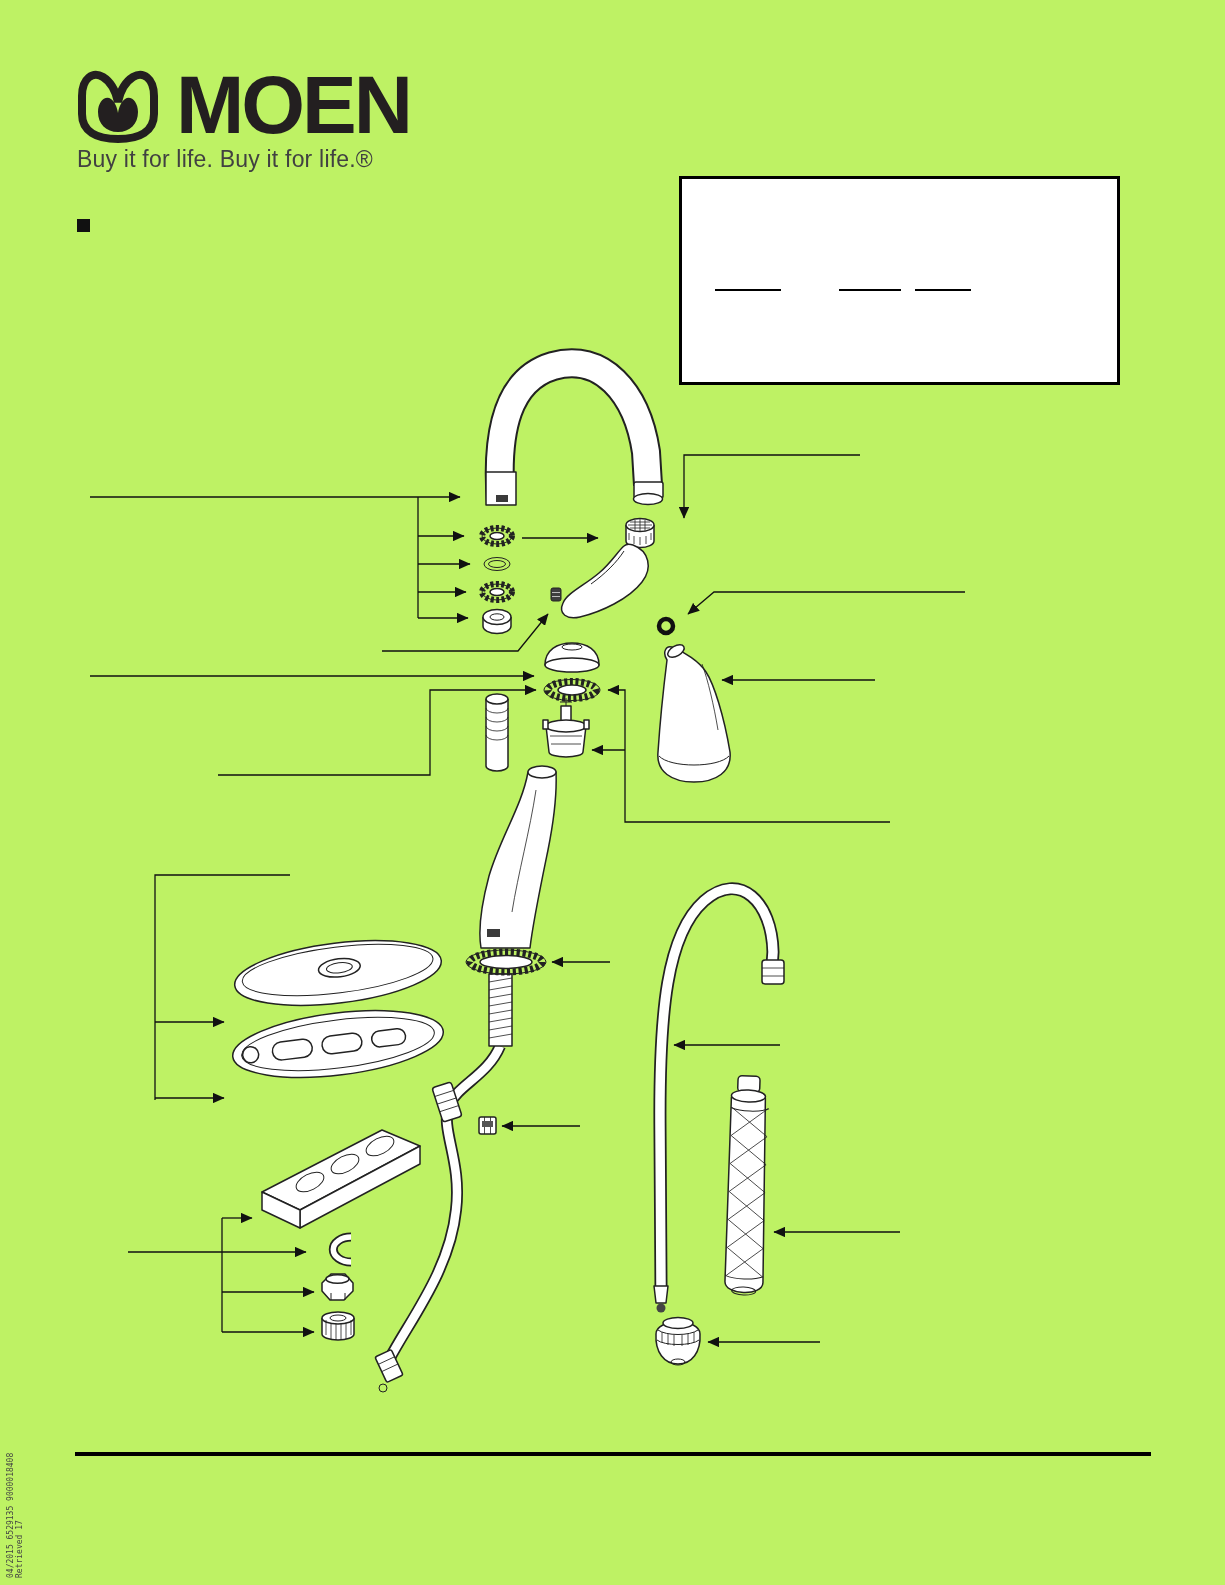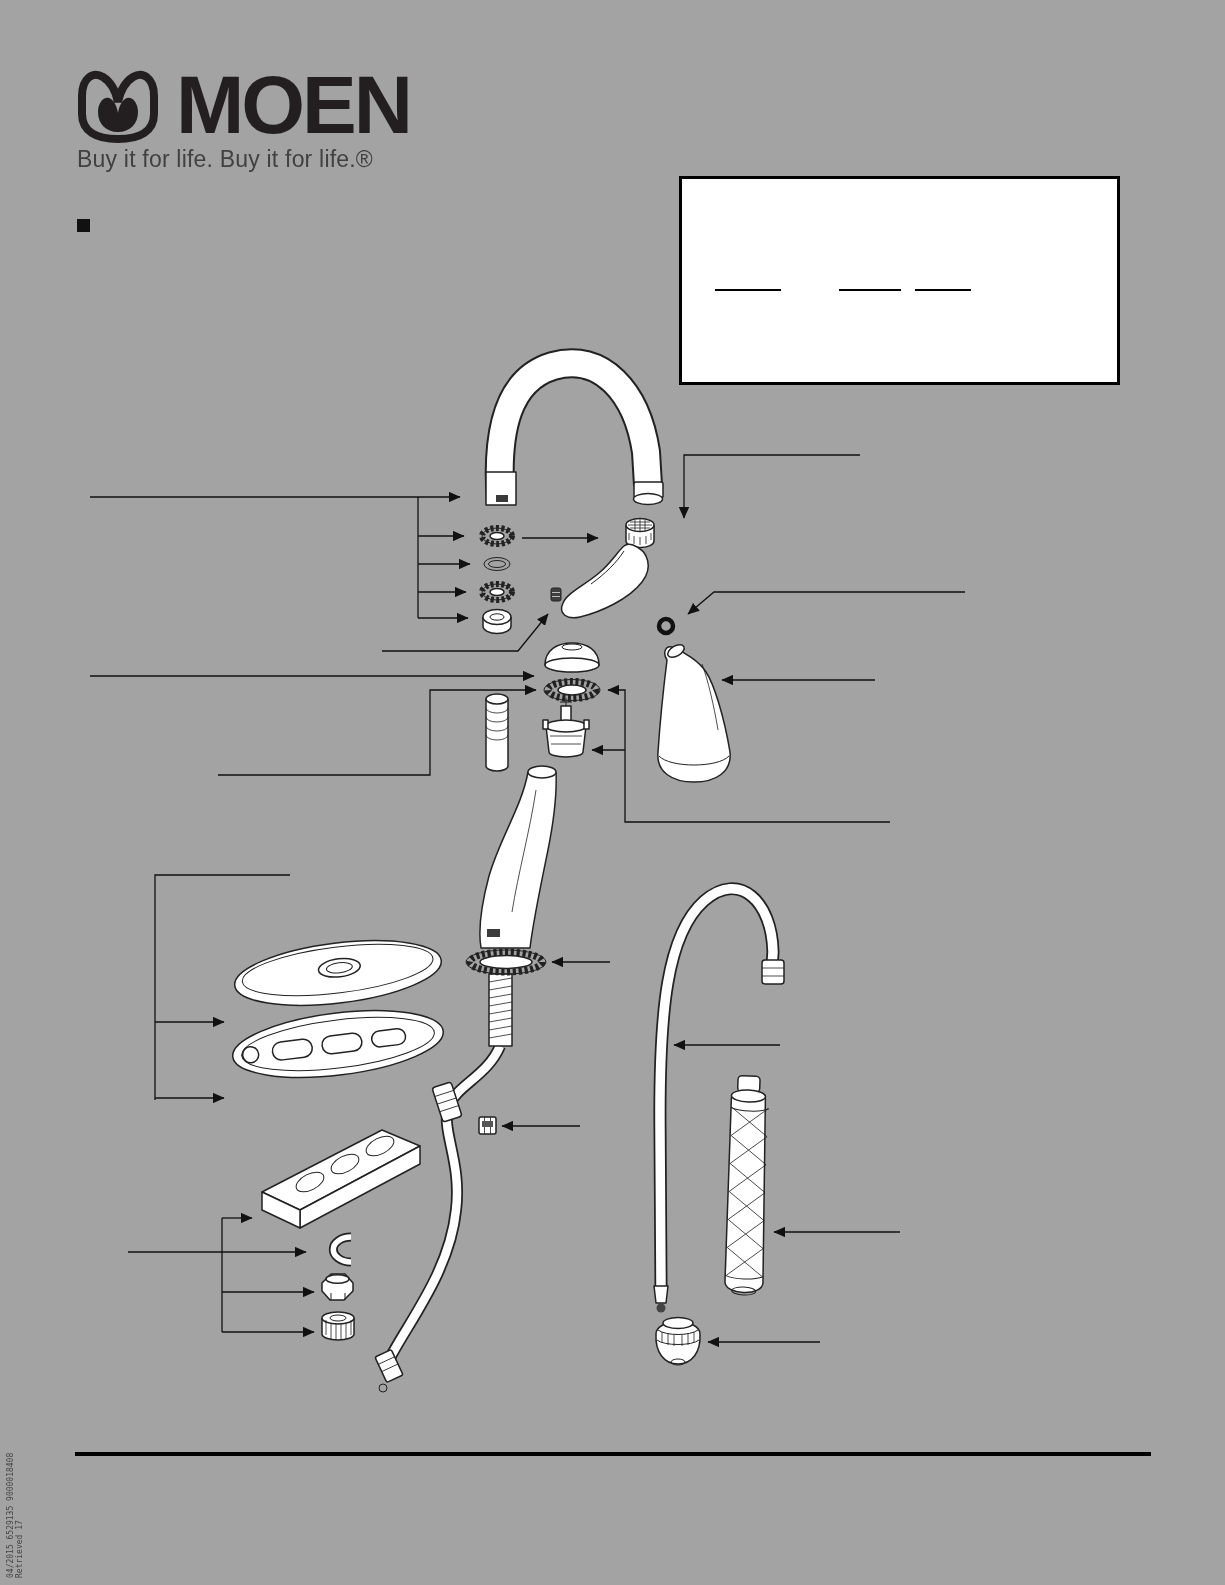--- a/index.html
+++ b/index.html
@@ -1,18 +1,18 @@
 <!DOCTYPE html>
 <html><head>
 <meta charset="utf-8">
 <style>
   * { margin:0; padding:0; box-sizing:border-box; }
   html,body { background:#fff; }
   .page {
-    position:relative; width:1225px; height:1585px; background:#a3a3a3;
+    position:relative; width:1225px; height:1585px; background:#bef264;
     font-family:"Liberation Sans", sans-serif; overflow:hidden;
   }
   .logo-row { position:absolute; left:74px; top:64px; display:flex; align-items:center; gap:14px; }
   .logo-icon svg { display:block; }
   .logo-text { font-size:82px; font-weight:bold; letter-spacing:-3px; color:#231f20; line-height:1; }
   .tagline { position:absolute; left:77px; top:146px; font-size:23px; color:#414141; letter-spacing:0.2px; }
   .bullet { position:absolute; left:77px; top:219px; width:13px; height:13px; background:#111; }
   .note-box { position:absolute; left:679px; top:176px; width:441px; height:209px; border:3px solid #000; background:#fff; }
   .note-box .blank { position:absolute; top:110px; height:2px; background:#000; }
   .blank.b1 { left:33px;  width:66px; }

